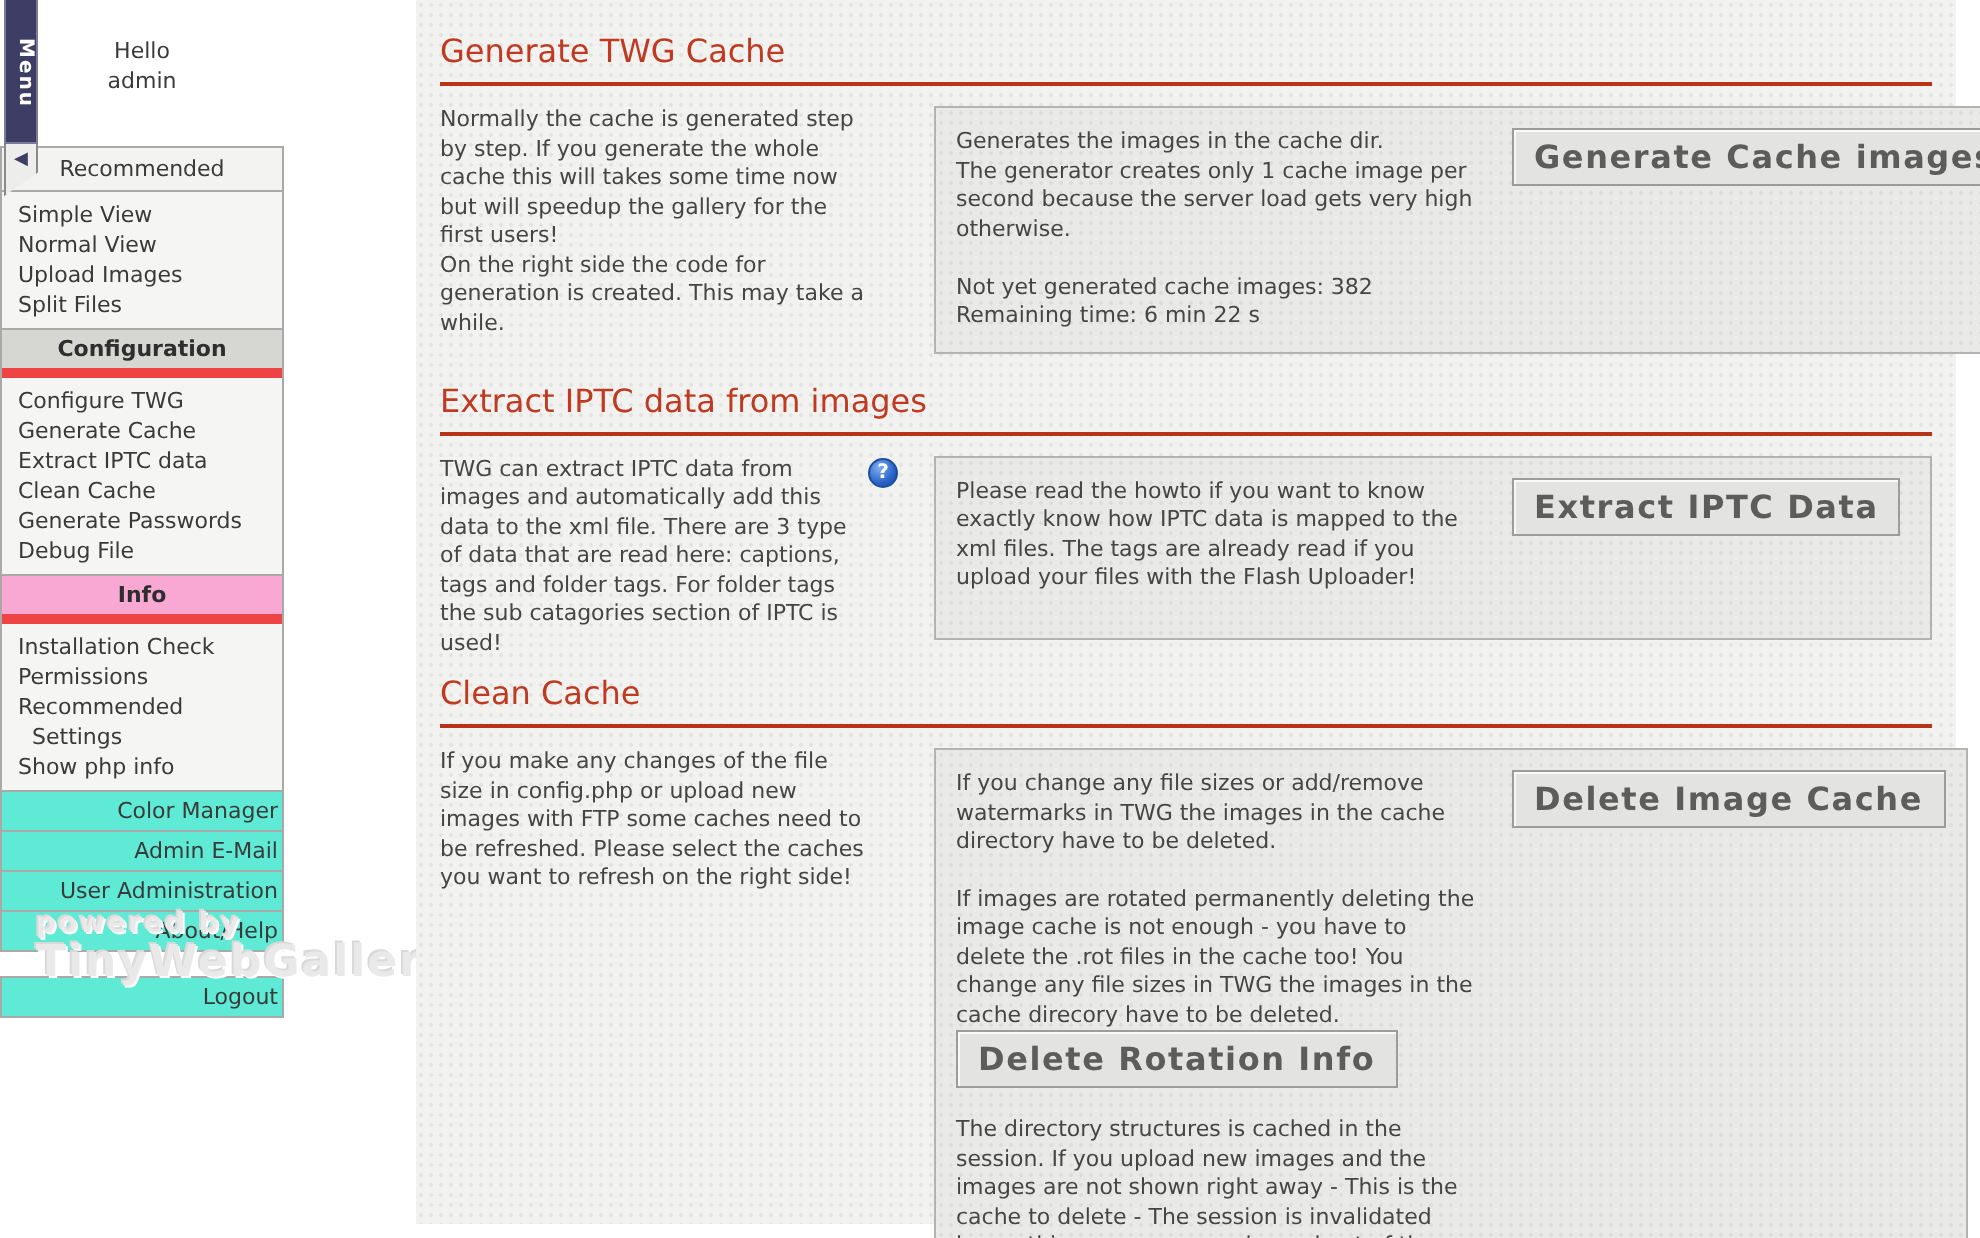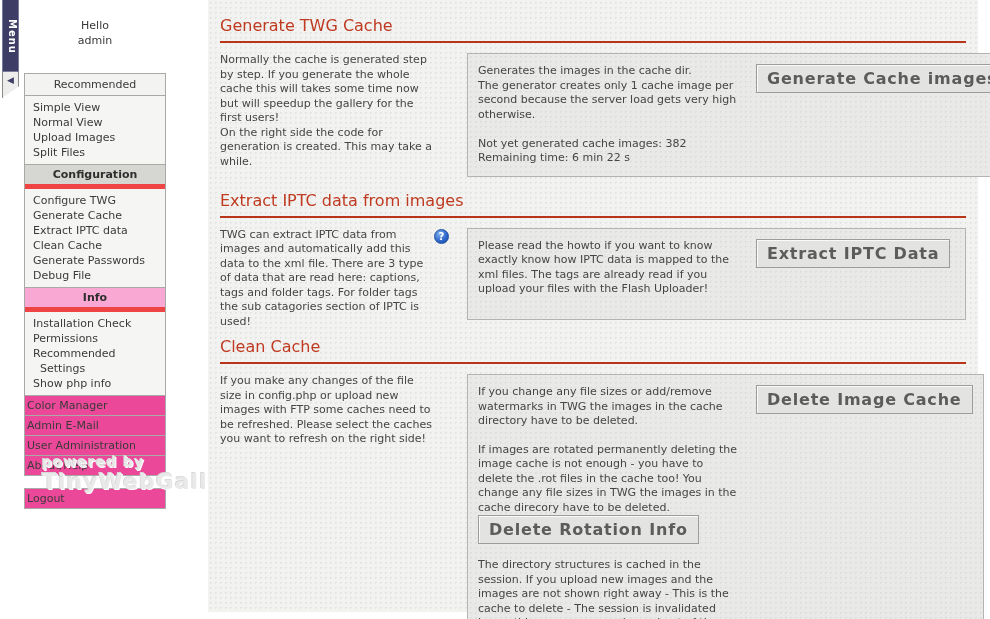--- a/index.html
+++ b/index.html
@@ -34,21 +34,21 @@
     border-top:none;
     clip-path:polygon(0 0, 100% 0, 100% 55%, 0 100%);
     color:#3d3d66;
     font-size:9px;
     text-align:center;
     padding-top:3px;
     cursor:pointer;
   }
 
   
-  .sidebar { position:absolute; left:24px; top:0; width:142px; }
+  .sidebar { position:absolute; left:0; top:0; width:142px; }
   .greeting {
     text-align:center;
     padding:18px 0 0 0;
     color:#3a3a3a;
     line-height:15px;
     white-space:pre-line;
   }
   .nav { margin-top:25px; }
   .navbox {
     border:1px solid #a9a9a7;
@@ -77,22 +77,22 @@
     border-bottom:5px solid #ef4444;
     font-weight:bold;
     color:#2e2e2e;
   }
   .nav-subheader.light {
     background:#f9a8d4;
     font-weight:bold;
   }
   .nav-row {
     border:1px solid #a9a9a7;
-    background:#ec4899;
-    text-align:left;
+    background:#5eead4;
+    text-align:right;
     padding:3px 2px;
     margin-top:-1px;
     color:#3a3a3a;
     cursor:pointer;
   }
   .nav-row.logout { margin-top:12px; }
 
   
   .logo {
     position:absolute;

